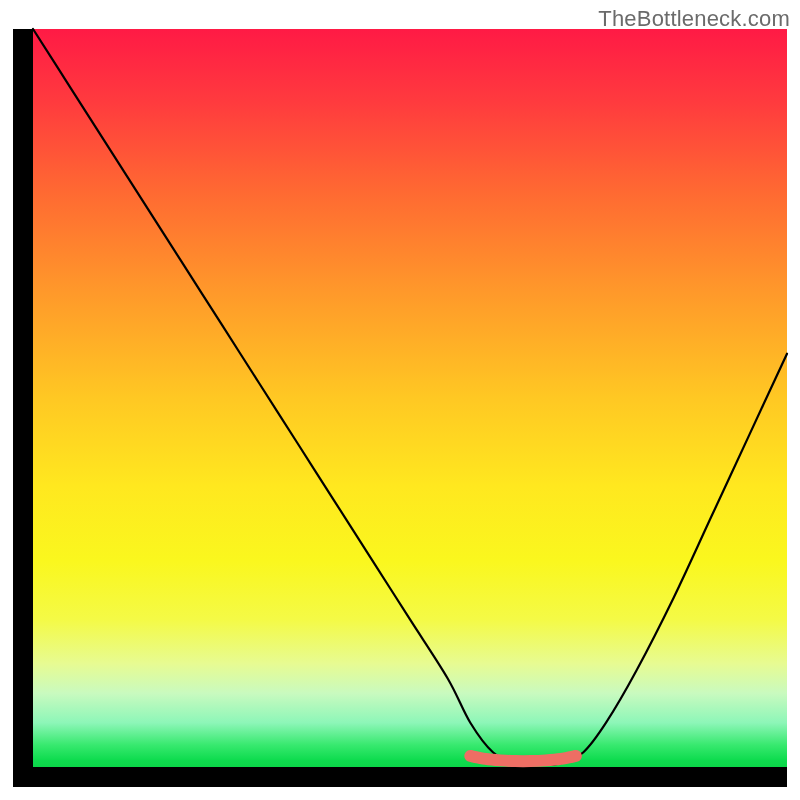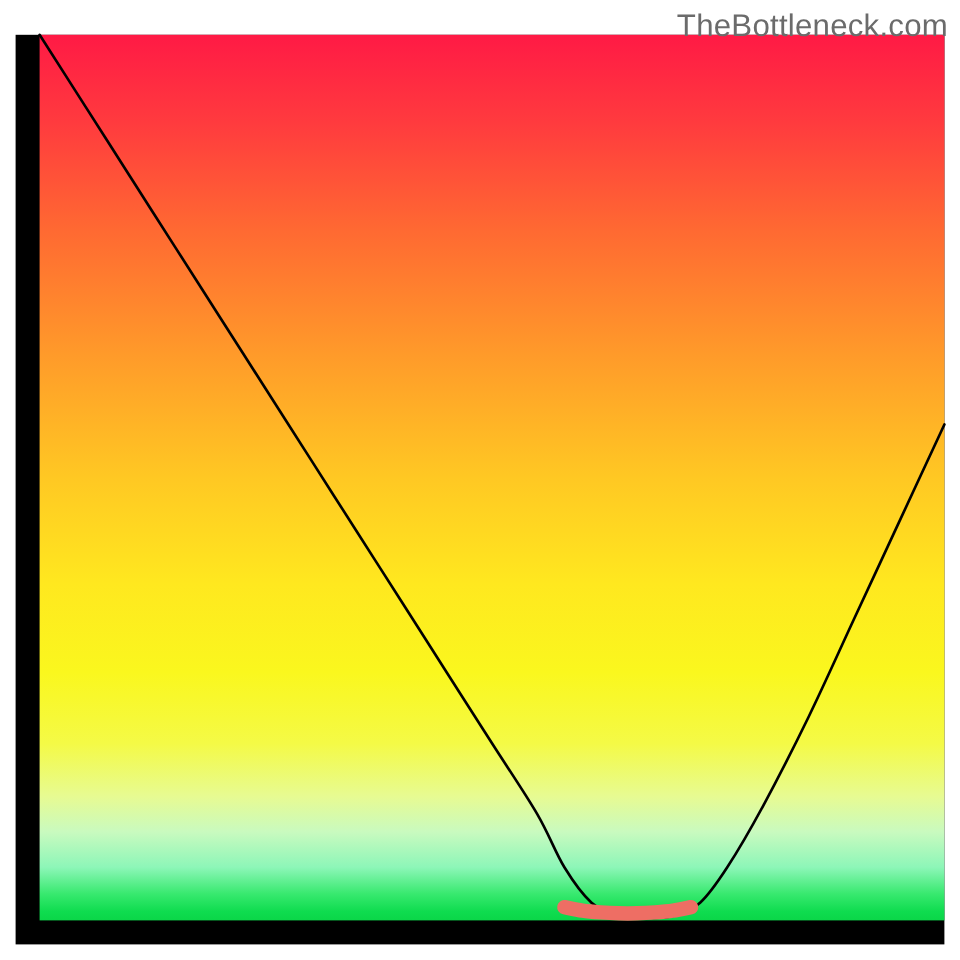--- a/index.html
+++ b/index.html
@@ -13,21 +13,21 @@
   .container {
     position: relative;
     width: 800px;
     height: 800px;
   }
   .watermark {
     position: absolute;
     top: 6px;
     right: 10px;
     color: #6b6b6b;
-    font-size: 26px;
+    font-size: 22px;
     letter-spacing: 0.2px;
     z-index: 5;
   }
   .plot {
     position: absolute;
     left: 13px;
     top: 29px;
     width: 774px;
     height: 758px;
     background: #000;

